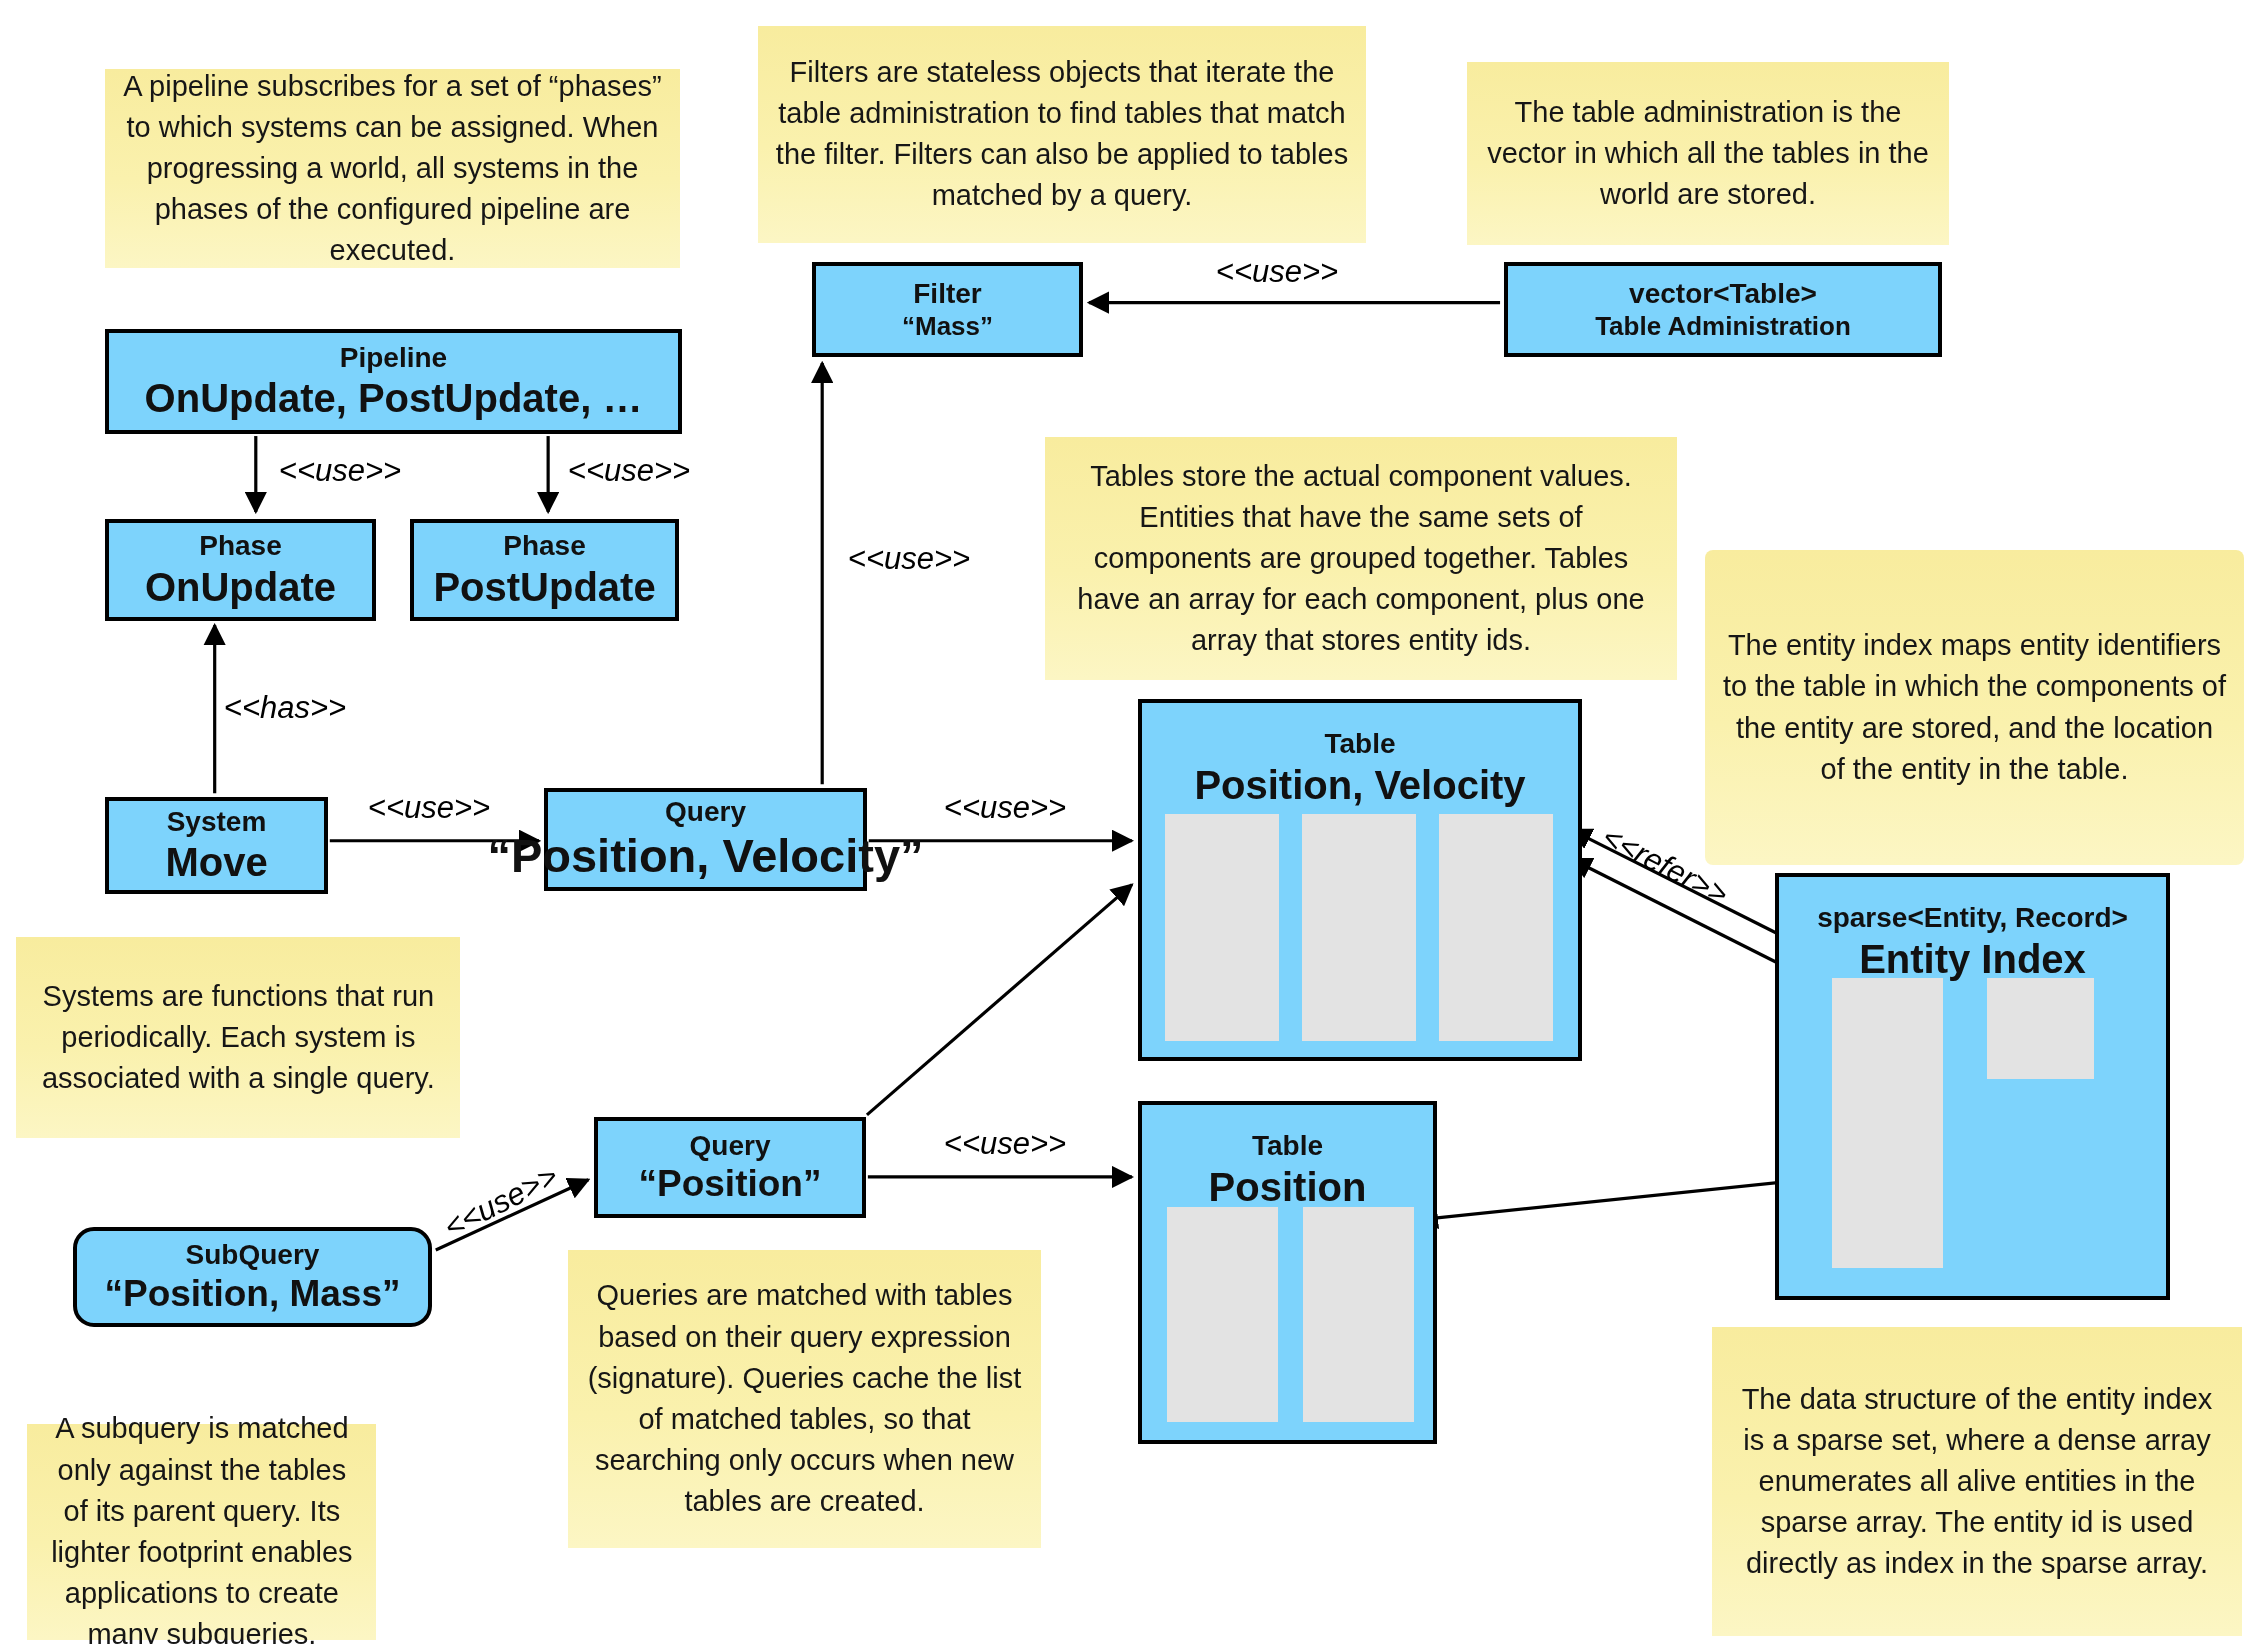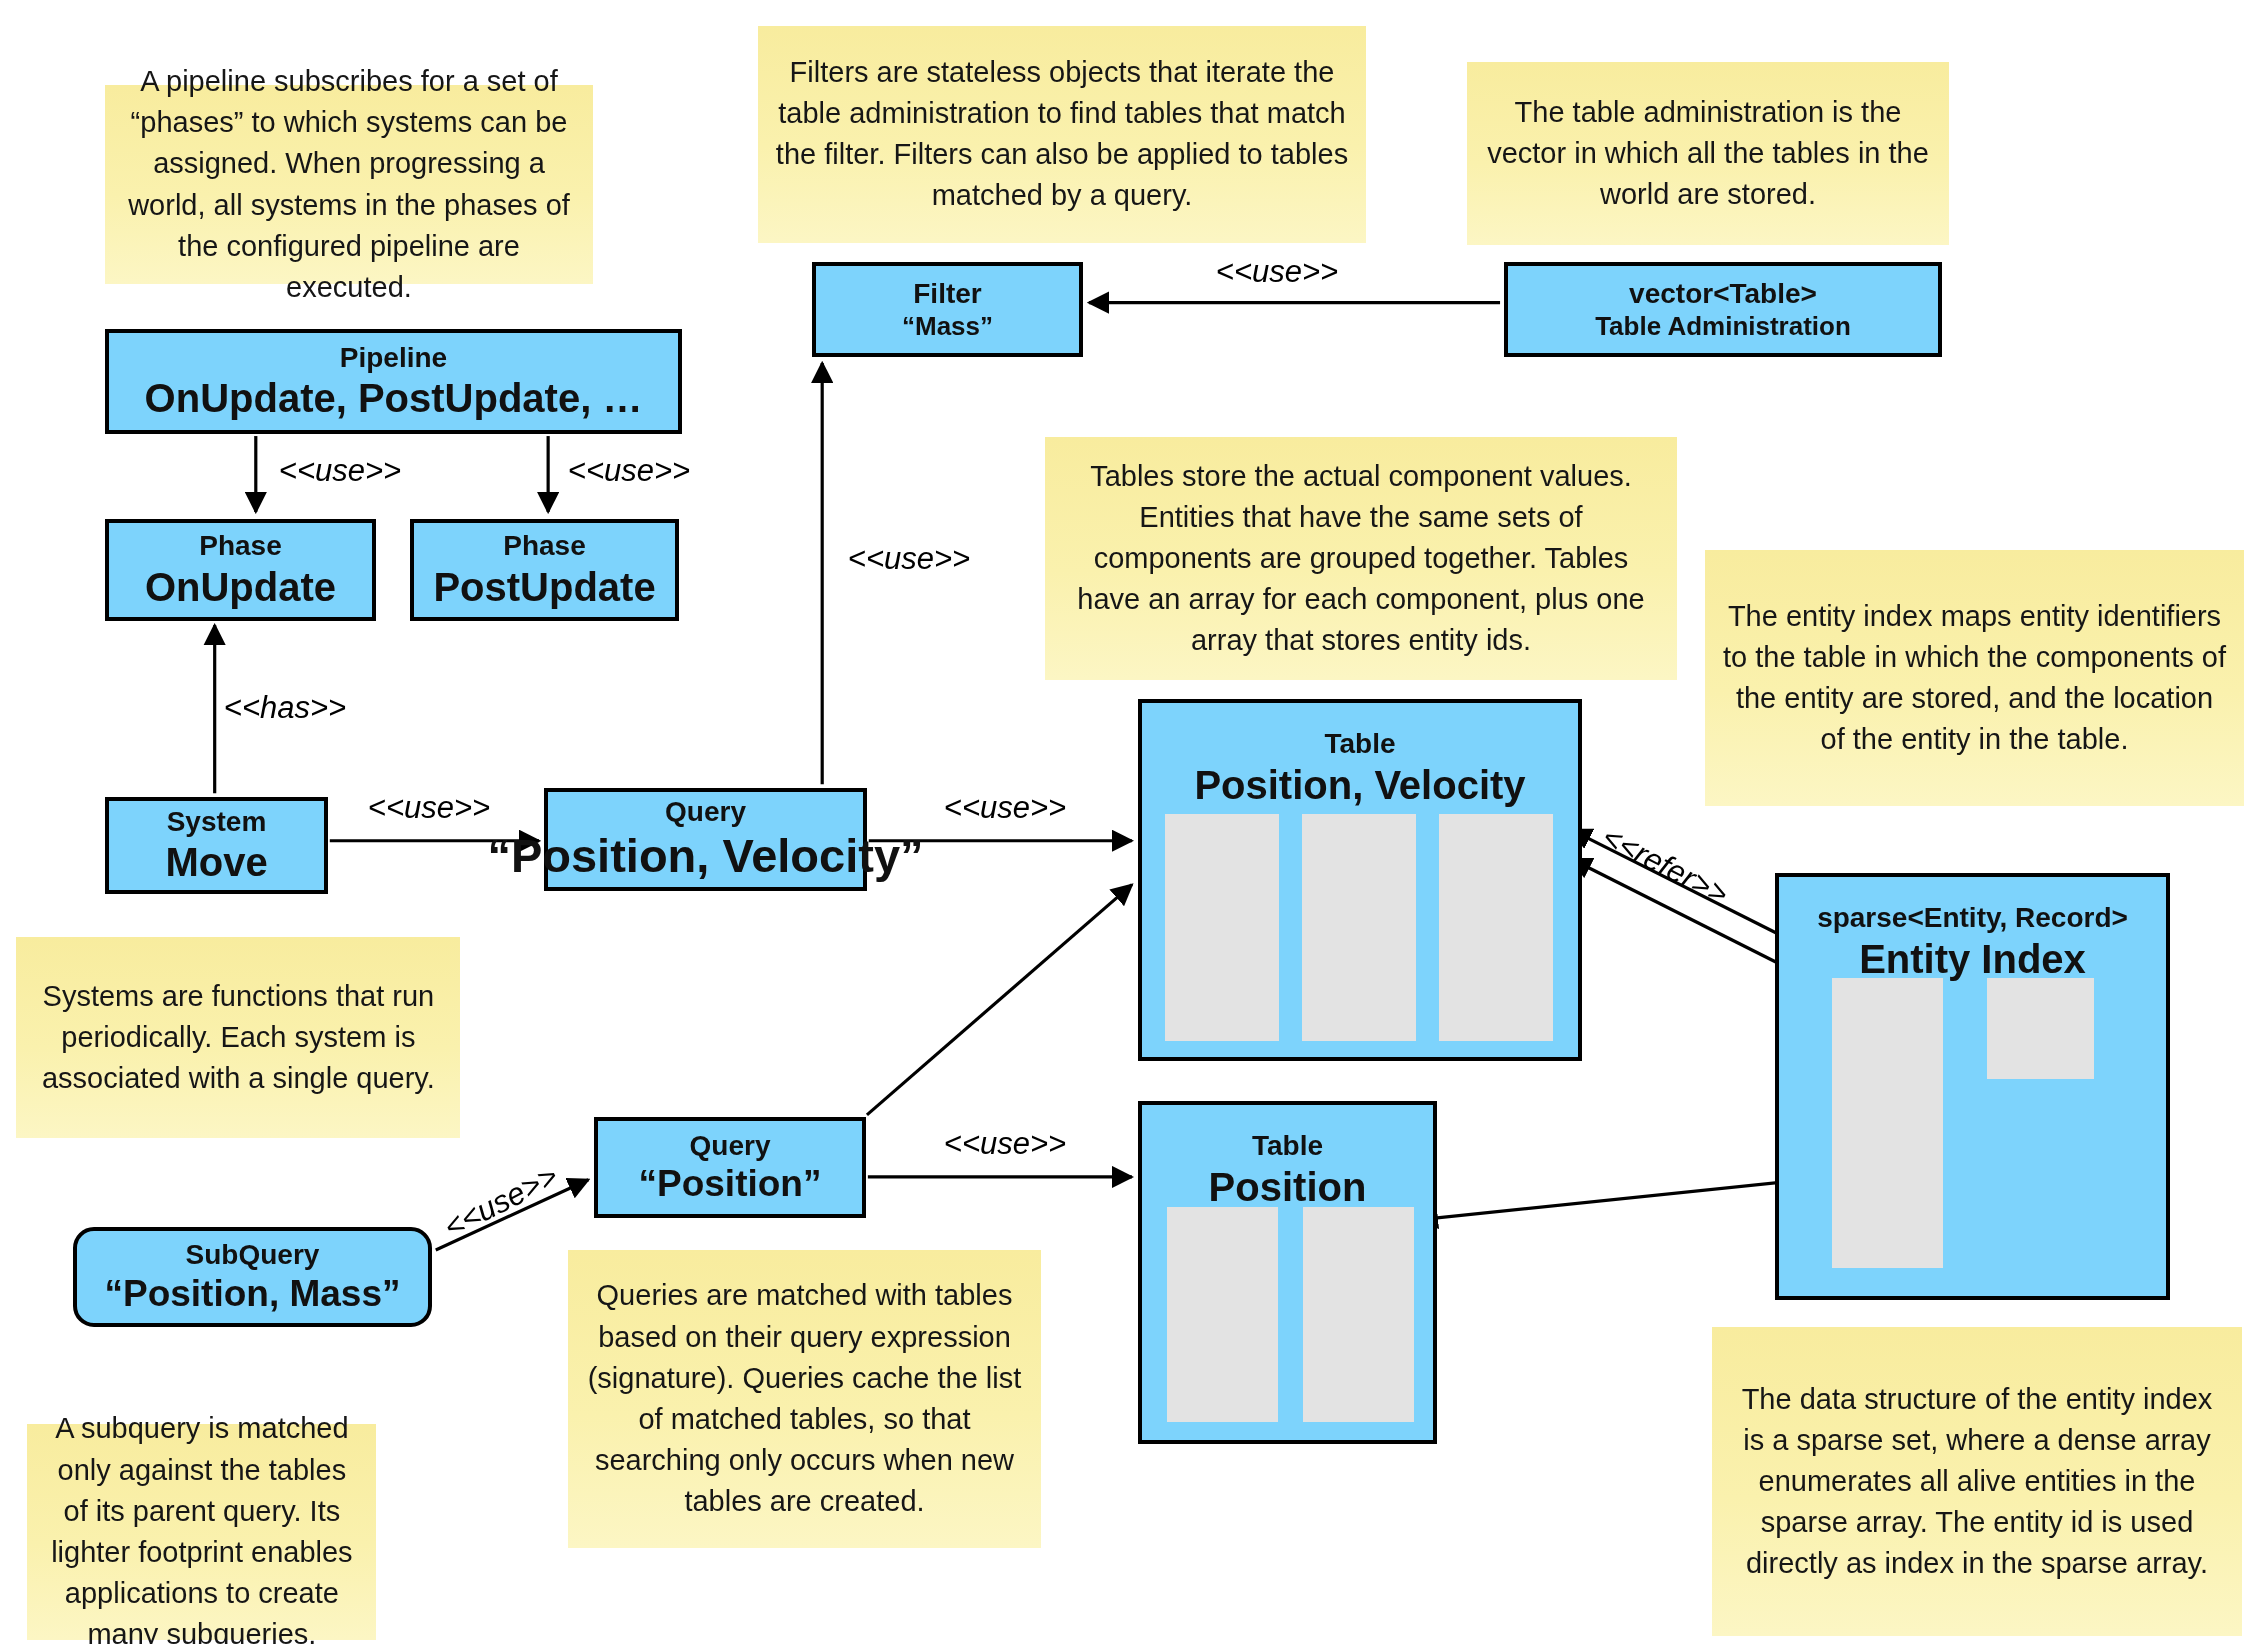--- a/index.html
+++ b/index.html
@@ -45,33 +45,33 @@
       <line x1="477" y1="1368" x2="644" y2="1291" marker-end="url(#arr)"></line>
       <line x1="2006" y1="1052" x2="1720" y2="908" marker-end="url(#arr)"></line>
       <line x1="2006" y1="1084" x2="1720" y2="940" marker-end="url(#arr)"></line>
       <line x1="2006" y1="1288" x2="1552" y2="1335" marker-end="url(#arr)"></line>
       <line x1="2184" y1="1057" x2="2138" y2="1057" marker-end="url(#arr)"></line>
       <line x1="2184" y1="1082" x2="2138" y2="1082" marker-end="url(#arr)"></line>
       <line x1="2186" y1="1112" x2="2132" y2="1256" marker-end="url(#arr)"></line>
     </g>
   </svg>
 
-  <div class="note" style="left:105px;top:69px;width:488px;height:199px;margin-top:16px;">
+  <div class="note" style="left:105px;top:69px;width:575px;height:199px;">
       <span>A pipeline subscribes for a set of “phases” to which systems can be assigned. When progressing a world, all systems in the phases of the configured pipeline are executed.</span>
     </div>
   <div class="note" style="left:758px;top:25.6px;width:608px;height:217px;">
       <span>Filters are stateless objects that iterate the table administration to find tables that match the filter. Filters can also be applied to tables matched by a query.</span>
     </div>
   <div class="note" style="left:1467px;top:62px;width:482px;height:183px;">
       <span>The table administration is the vector in which all the tables in the world are stored.</span>
     </div>
   <div class="note" style="left:1045px;top:437px;width:632px;height:243px;">
       <span>Tables store the actual component values. Entities that have the same sets of components are grouped together. Tables have an array for each component, plus one array that stores entity ids.</span>
     </div>
-  <div class="note" style="left:1705px;top:550px;width:539px;height:256px;">
+  <div class="note" style="left:1705px;top:550px;width:539px;height:315px;border-radius:8px;">
       <span>The entity index maps entity identifiers to the table in which the components of the entity are stored, and the location of the entity in the table.</span>
     </div>
   <div class="note" style="left:16.4px;top:937px;width:444px;height:201px;">
       <span>Systems are functions that run periodically. Each system is associated with a single query.</span>
     </div>
   <div class="note" style="left:568px;top:1250px;width:473px;height:298px;">
       <span>Queries are matched with tables based on their query expression (signature). Queries cache the list of matched tables, so that searching only occurs when new tables are created.</span>
     </div>
   <div class="note" style="left:27.4px;top:1424px;width:349px;height:216px;">
       <span>A subquery is matched only against the tables of its parent query. Its lighter footprint enables applications to create many subqueries.</span>

